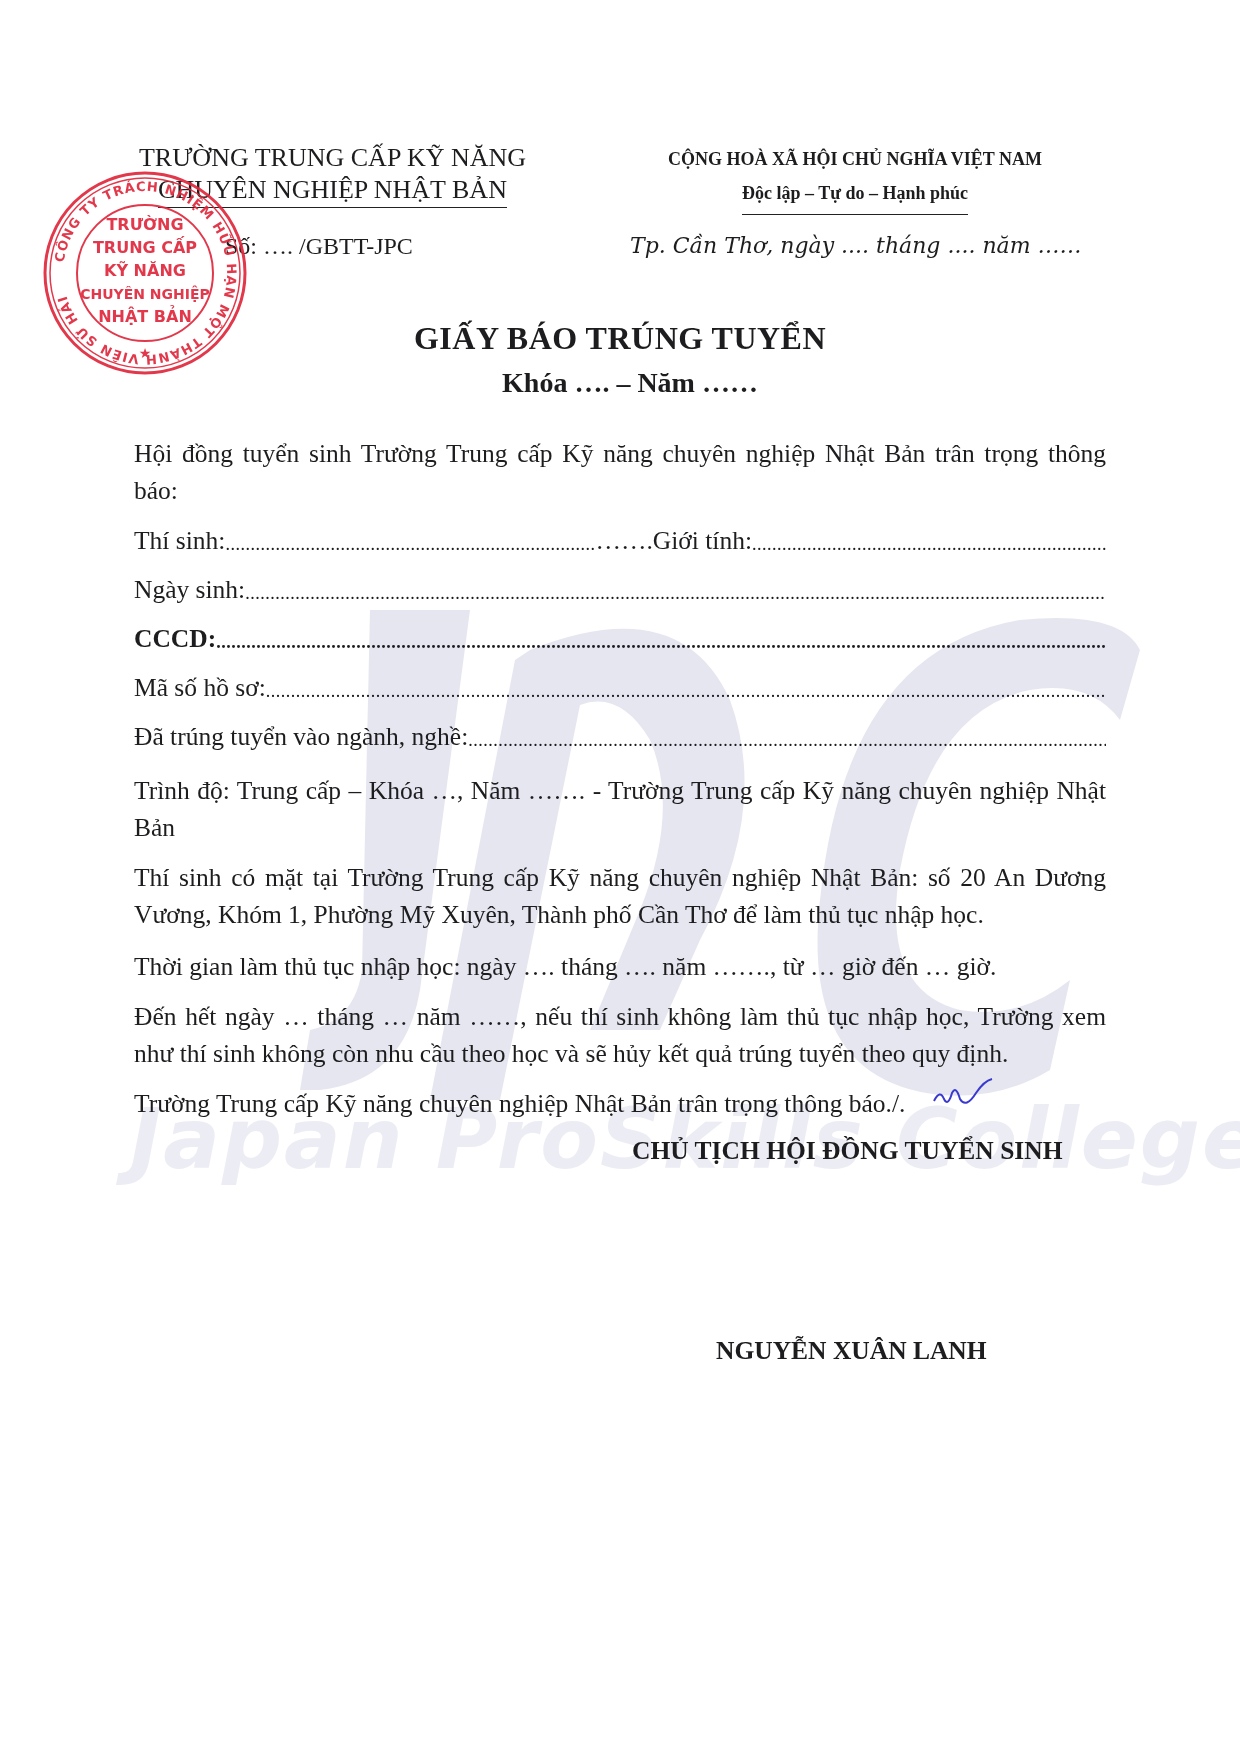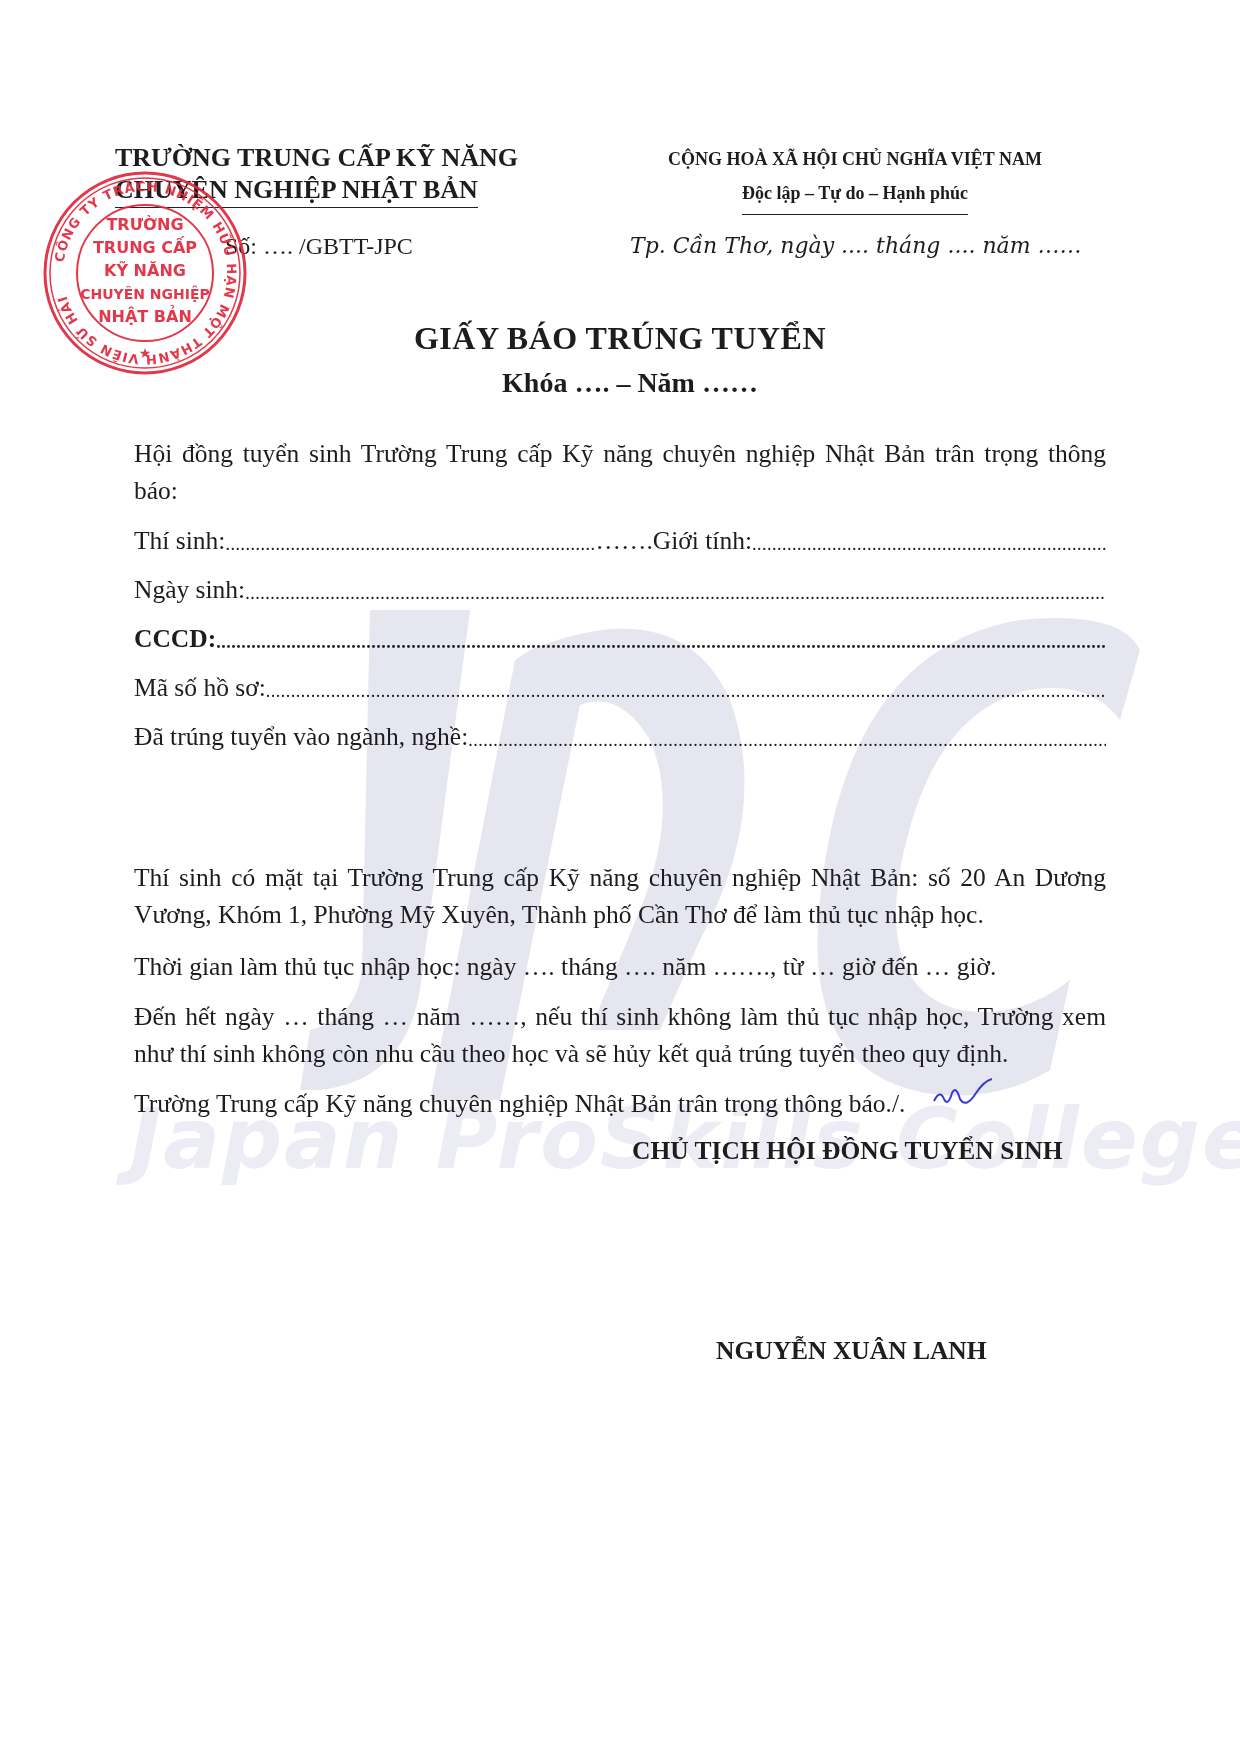--- a/index.html
+++ b/index.html
@@ -24,22 +24,22 @@
       font-family: "DejaVu Sans", sans-serif;
       font-weight: bold; font-style: italic;
       font-size: 84px; letter-spacing: 2px;
       color: #ececf4;
       z-index: 0; white-space: nowrap;
     }
 
     .abs { position: absolute; z-index: 2; }
 
     .hdr-left {
-      left: 115px; top: 142px; width: 435px; text-align: left;
-      font-weight: bold; font-size: 26px; line-height: 32px;
+      left: 115px; top: 142px; width: 435px; text-align: center;
+      font-weight: normal; font-size: 26px; line-height: 32px;
     }
     .hdr-left .line2 { display: inline-block; border-bottom: 1.5px solid #222; padding-bottom: 1px; }
     .hdr-right {
       left: 565px; top: 142px; width: 580px; text-align: center;
       font-weight: bold; font-size: 18px; line-height: 34px;
     }
     .hdr-right .motto { display: inline-block; border-bottom: 1.5px solid #222; padding-bottom: 4px; text-align: right; }
 
     .so { left: 225px; top: 233px; font-size: 24px; }
     .dateline {
@@ -157,20 +157,21 @@
   <div class="abs field-row" style="top:669px;">
     <span class="lbl">Mã số hồ sơ:</span>
     <span class="dots">...............................................................................................................................................................................................................</span>
   </div>
 
   <div class="abs field-row" style="top:718px;">
     <span class="lbl">Đã trúng tuyển vào ngành, nghề: </span>
     <span class="dots">...............................................................................................................................................................................................................</span>
   </div>
 
+  <div class="abs body-text" style="top:772px;">Trình độ: Trung cấp – Khóa …, Năm ……. - Trường Trung cấp Kỹ năng chuyên nghiệp Nhật Bản</div>
   <div class="abs body-text" style="top:859px;">Thí sinh có mặt tại Trường Trung cấp Kỹ năng chuyên nghiệp Nhật Bản: số 20 An Dương Vương, Khóm 1, Phường Mỹ Xuyên, Thành phố Cần Thơ để làm thủ tục nhập học.</div>
   <div class="abs body-text" style="top:948px;">Thời gian làm thủ tục nhập học: ngày …. tháng …. năm ……., từ … giờ đến … giờ.</div>
   <div class="abs body-text" style="top:998px;">Đến hết ngày … tháng … năm ……, nếu thí sinh không làm thủ tục nhập học, Trường xem như thí sinh không còn nhu cầu theo học và sẽ hủy kết quả trúng tuyển theo quy định.</div>
   <div class="abs body-text" style="top:1085px; width:auto;">Trường Trung cấp Kỹ năng chuyên nghiệp Nhật Bản trân trọng thông báo./.</div>
 
   <svg class="abs sig-mark" width="80" height="40" viewBox="0 0 80 40">
     <path d="M4 26 Q10 14 14 24 Q18 32 22 18 Q26 10 30 24 Q36 34 46 18 Q54 6 62 4" fill="none" stroke="#3a3ad0" stroke-width="2"></path>
   </svg>
 
   <div class="abs chair">CHỦ TỊCH HỘI ĐỒNG TUYỂN SINH</div>

